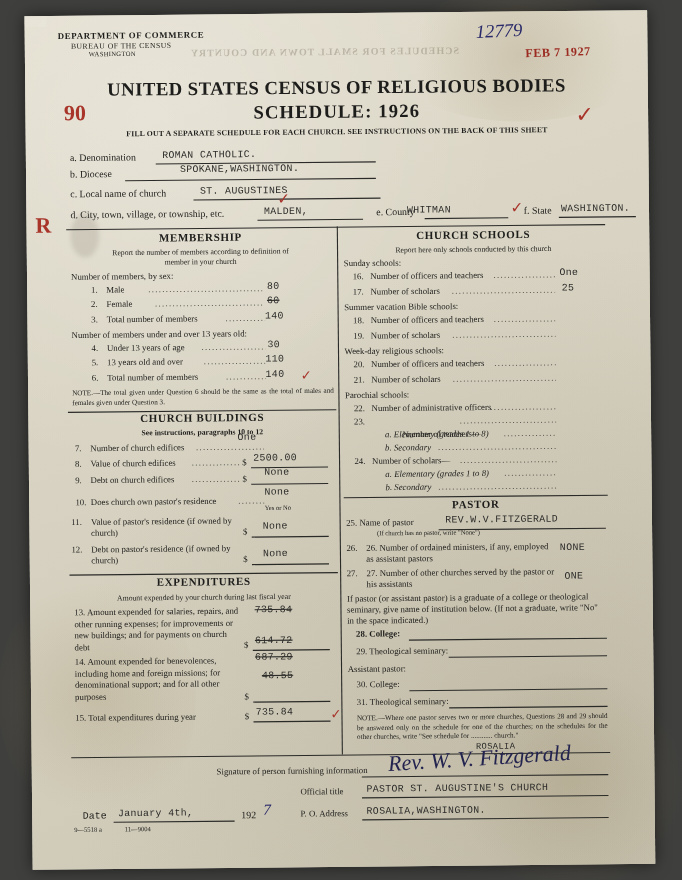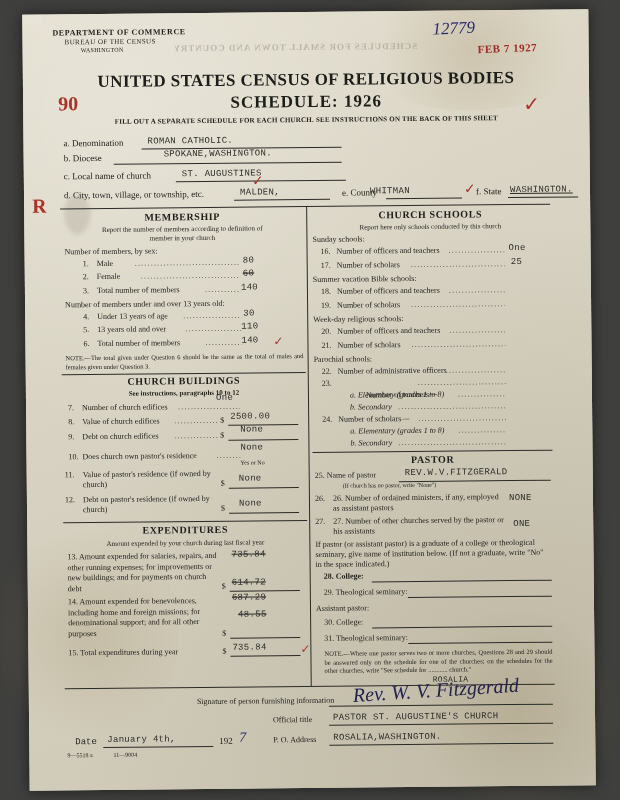--- a/index.html
+++ b/index.html
@@ -114,21 +114,21 @@
 
       <div class="txt s9" style="left:40px;top:176px;">d. City, town, village, or township, etc.</div>
       <div class="line" style="left:210px;top:187px;width:96px;"></div>
       <div class="txt typed s9" style="left:216px;top:175px;">MALDEN,</div>
       <div class="txt s9" style="left:318px;top:176px;">e. County</div>
       <div class="line" style="left:362px;top:187px;width:76px;"></div>
       <div class="txt typed s9" style="left:346px;top:175px;">WHITMAN</div>
       <div class="txt redink s14" style="left:440px;top:170px;">✓</div>
       <div class="txt s9" style="left:452px;top:176px;">f. State</div>
       <div class="line" style="left:484px;top:187px;width:70px;"></div>
-      <div class="txt typed s9" style="left:486px;top:175px;text-decoration:underline;">WASHINGTON.</div>
+      <div class="txt typed s9" style="left:486px;top:175px;">WASHINGTON.</div>
 
       <div class="vline" style="left:282px;top:194px;height:480px;"></div>
       <div class="line" style="left:36px;top:194px;width:490px;"></div>
 
       <div class="txt bold s10 ctr" style="left:36px;top:198px;width:244px;letter-spacing:0.6px;">MEMBERSHIP</div>
       <div class="txt s7 ctr" style="left:36px;top:212px;width:244px;">Report the number of members according to definition of</div>
       <div class="txt s7 ctr" style="left:36px;top:221px;width:244px;">member in your church</div>
 
       <div class="txt s8" style="left:40px;top:233px;">Number of members, by sex:</div>
 

